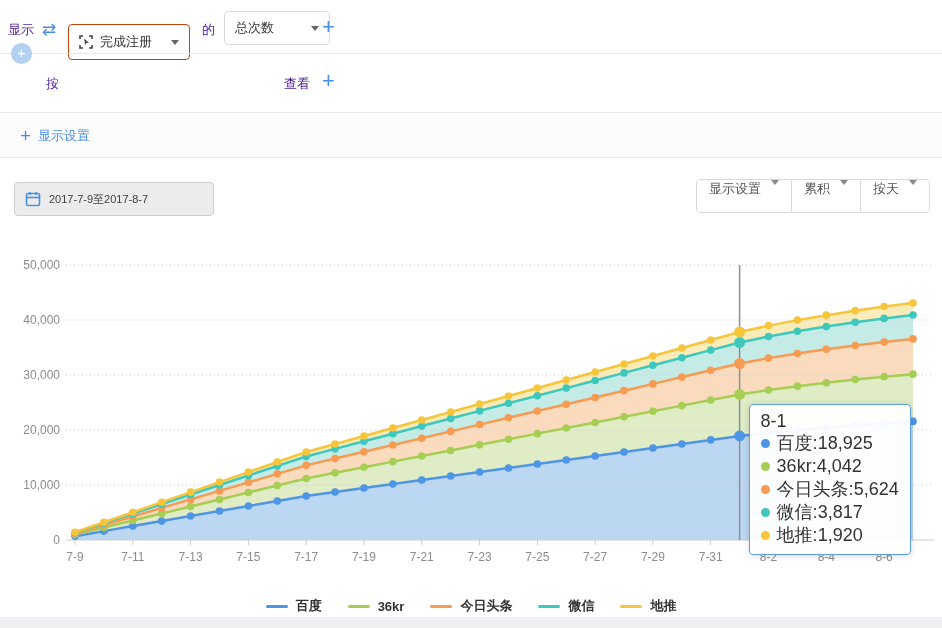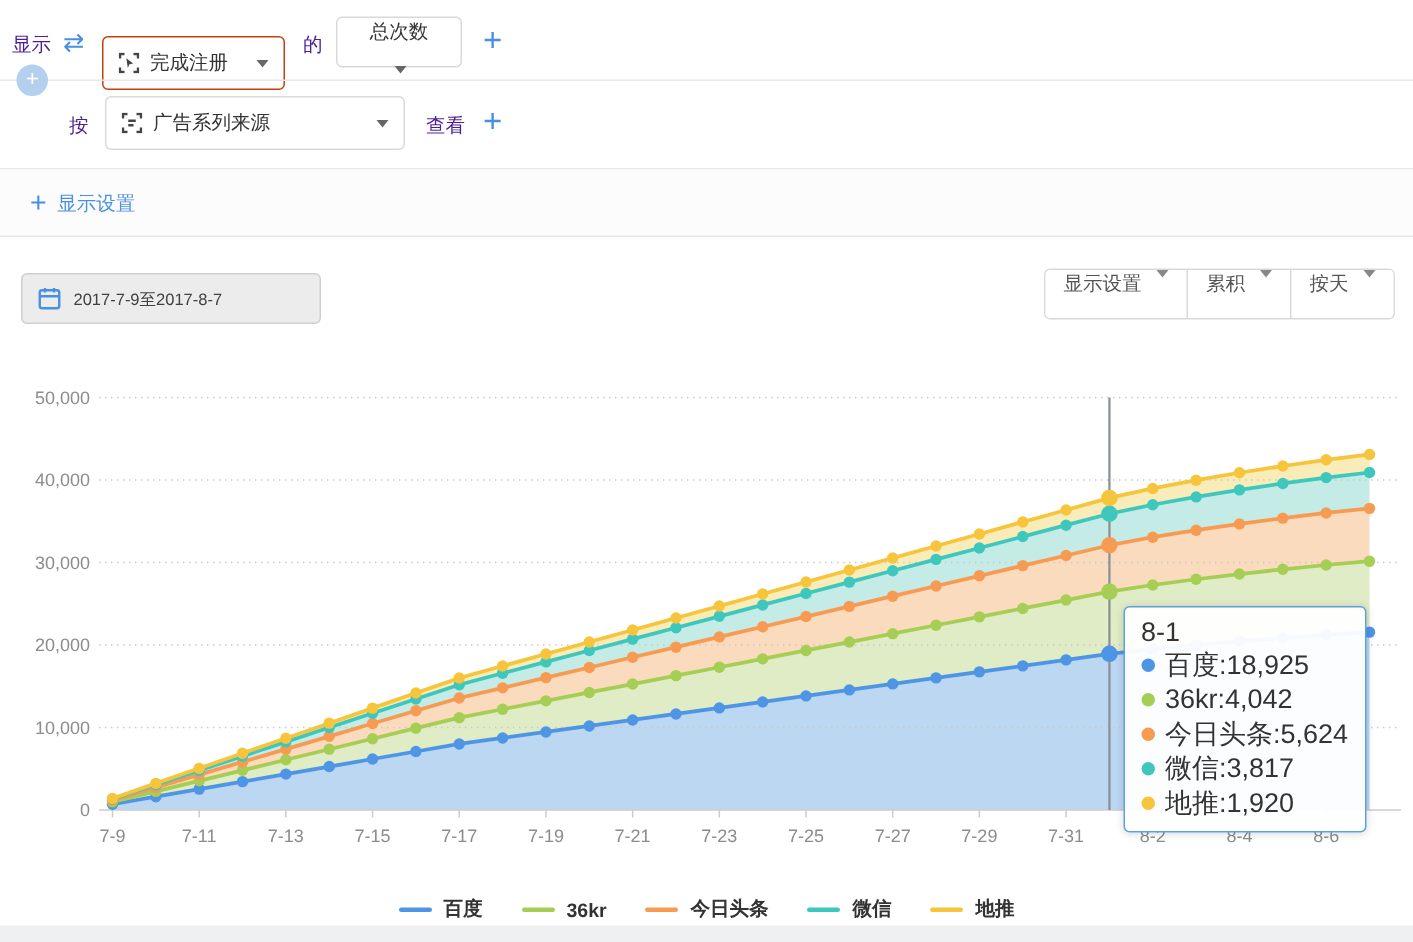--- a/index.html
+++ b/index.html
@@ -79,48 +79,33 @@
       </g>
       <path d="M5.2 3.8 L9.8 7.4 L7.3 7.9 L6.2 10.4 Z" fill="#444"></path>
     </svg>
     <span class="dd-label">完成注册</span>
     <span class="spacer"></span>
     <span class="caret"></span>
   </div>
 
   <span class="lbl" style="left:202px; top:21px;">的</span>
 
-  <div class="dd" style="left:224px; top:11px; width:84px; height:34px;flex-direction:column;">
+  <div class="dd" style="left:224px; top:11px; width:106px; height:34px;">
     <span class="dd-label">总次数</span>
     <span class="spacer"></span>
     <span class="caret"></span>
   </div>
 
   <span class="plus-blue" style="left:322px; top:16px;">+</span>
 
   <div class="divider" style="top:53px;"></div>
   <span class="plus-circle" style="left:11px; top:43px;">+</span>
 
   <span class="lbl" style="left:46px; top:75px;">按</span>
 
-  <div class="dd" style="left:70px; top:64px; width:200px; height:36px;">
-    <svg width="14" height="14" viewBox="0 0 14 14">
-      <g stroke="#444" stroke-width="1.6" fill="none">
-        <path d="M1 4 V1 H4"></path>
-          <path d="M10 1 H13 V4"></path>
-          <path d="M13 10 V13 H10"></path>
-          <path d="M4 13 H1 V10"></path>
-        <path d="M4.5 5.5 H9.5"></path>
-          <path d="M4.5 8.5 H8"></path>
-      </g>
-    </svg>
-    <span class="dd-label">广告系列来源</span>
-    <span class="spacer"></span>
-    <span class="caret"></span>
-  </div>
 
   <span class="lbl" style="left:284px; top:75px;">查看</span>
   <span class="plus-blue" style="left:322px; top:70px;">+</span>
 
   <div class="divider" style="top:112px;"></div>
 
   <div class="filter-band"></div>
   <div class="filter-link">
     <span class="fplus">+</span>
     <span>显示设置</span>

